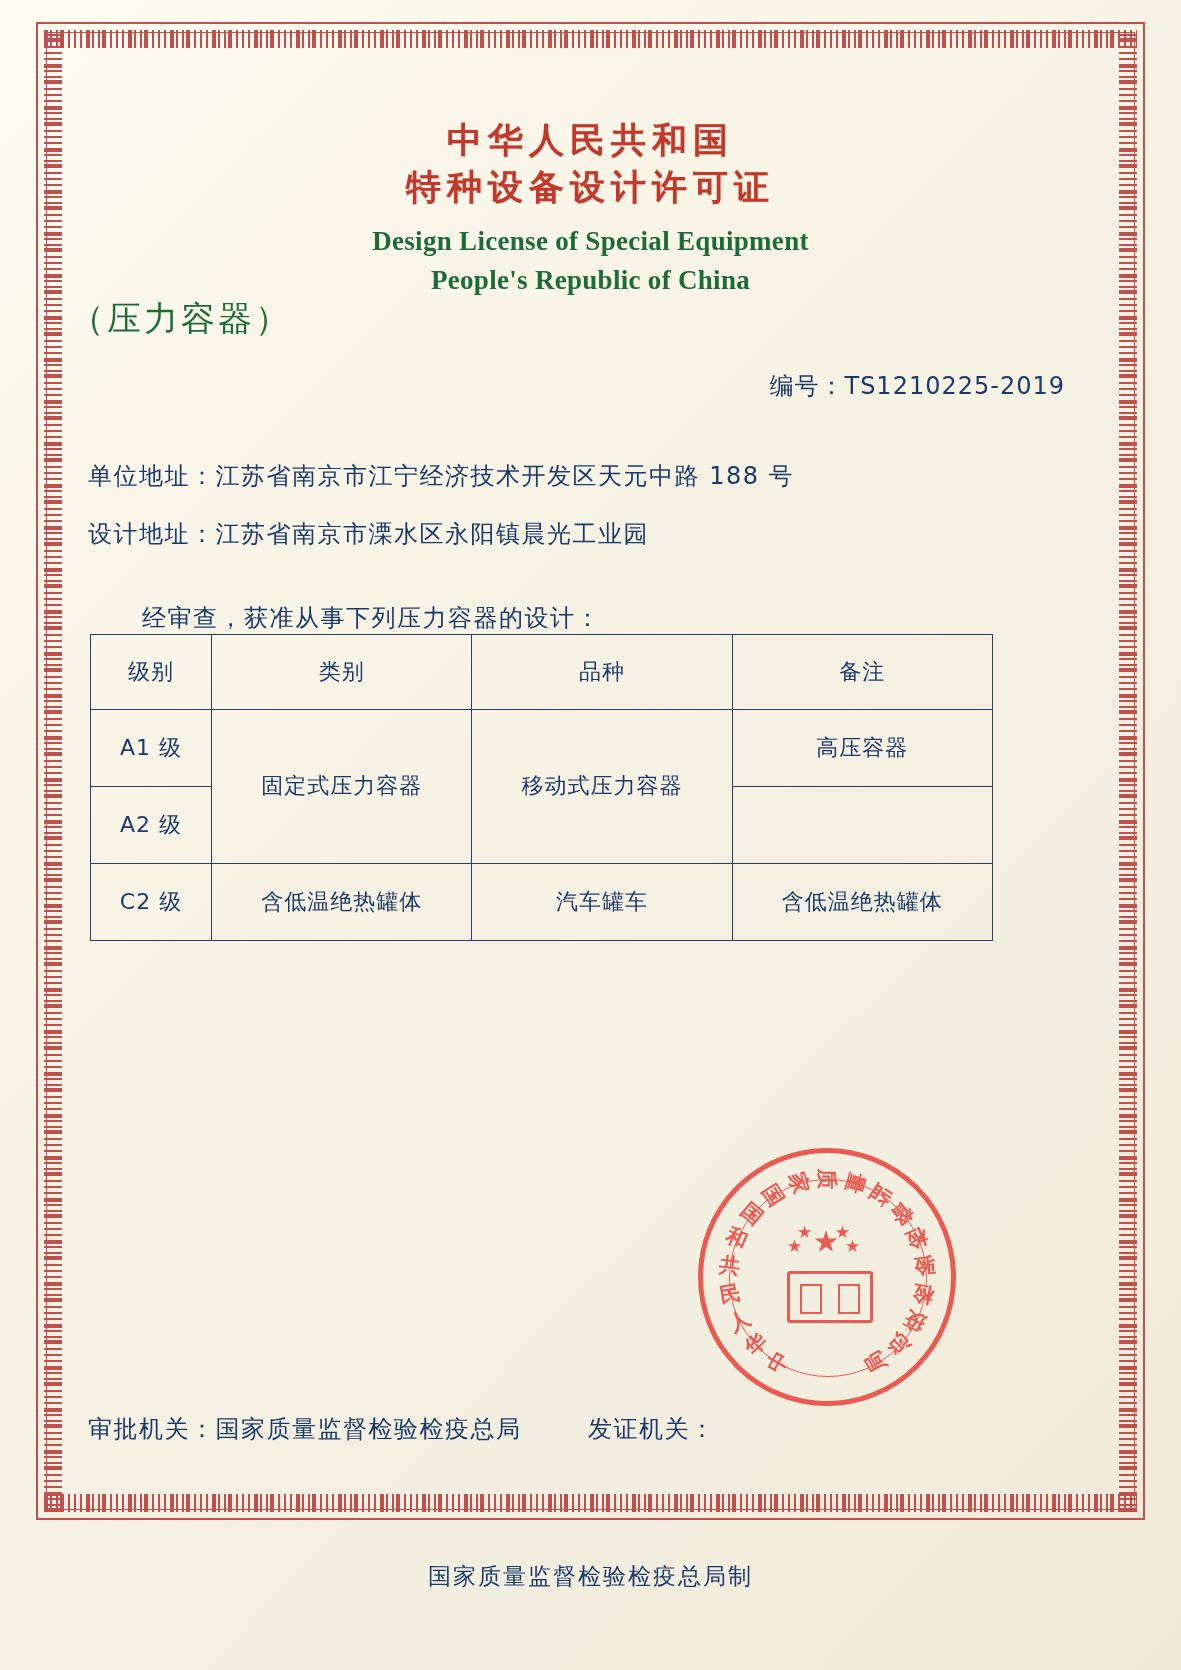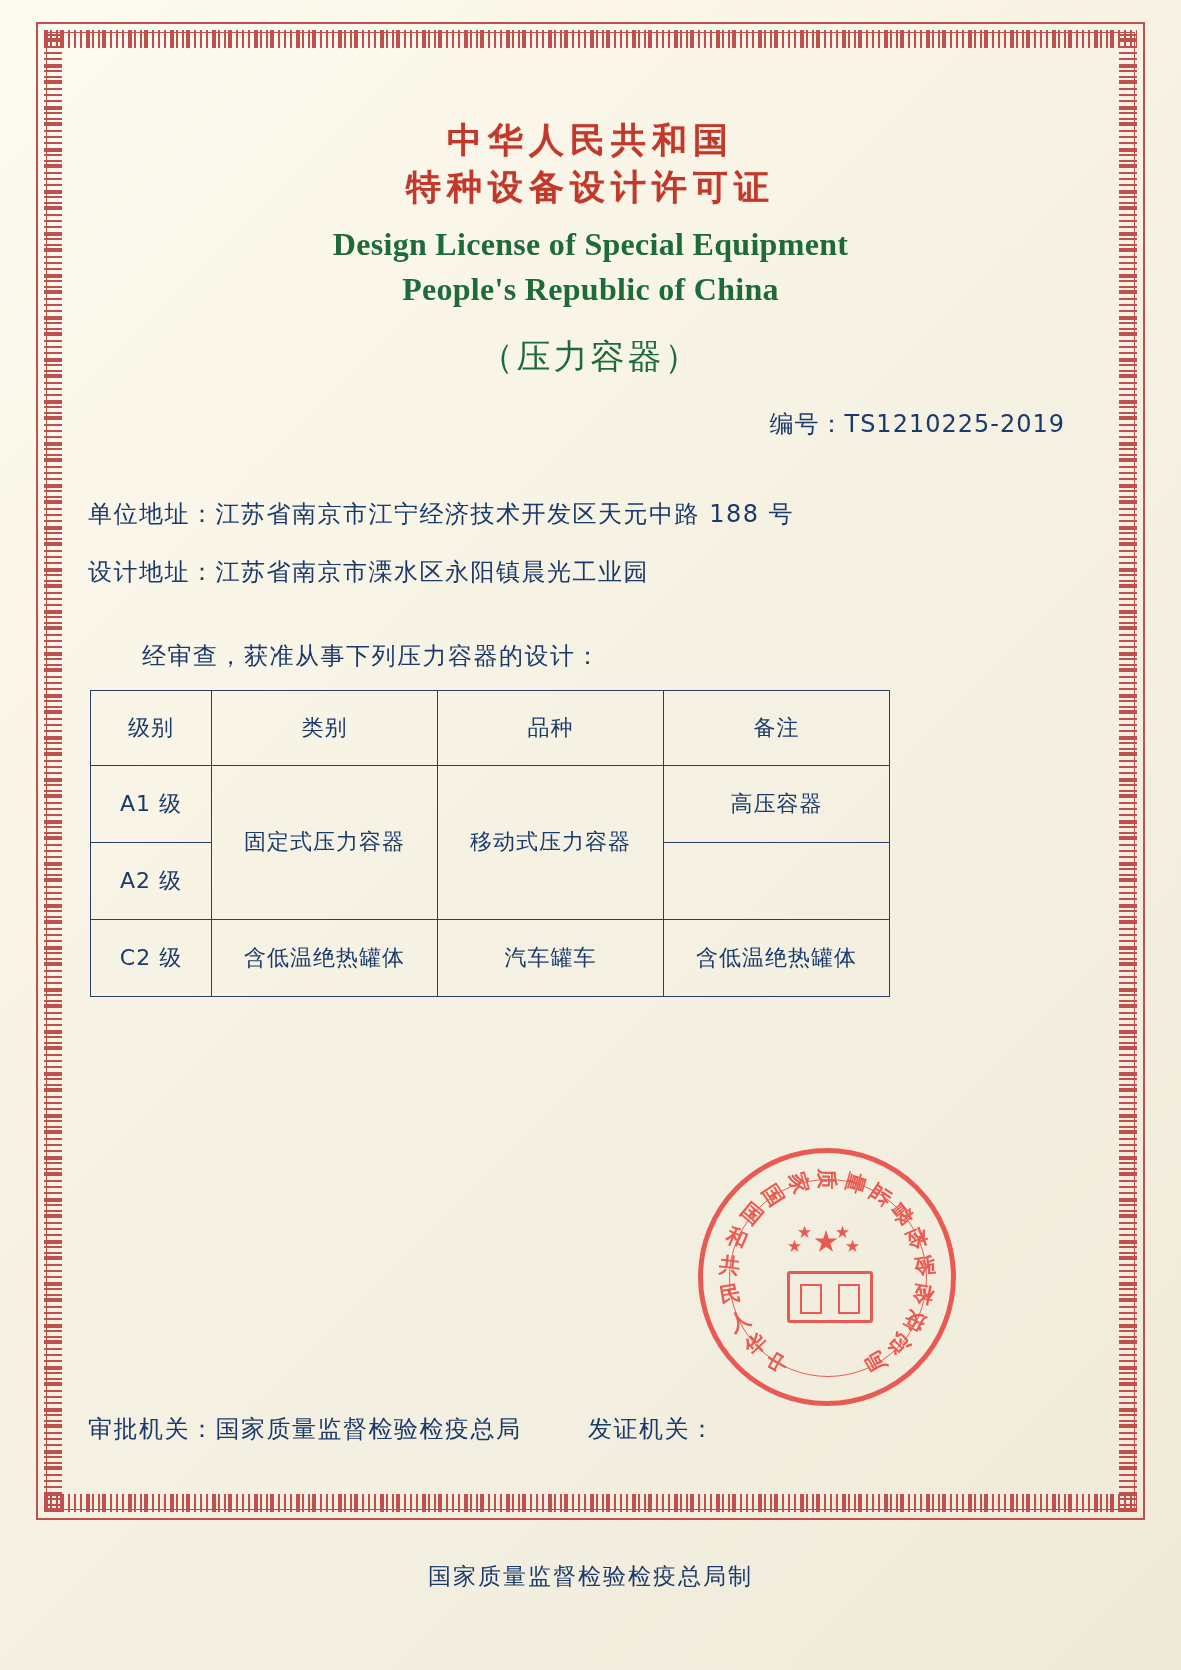--- a/index.html
+++ b/index.html
@@ -93,33 +93,32 @@
     text-shadow: 0 0 1px rgba(192,57,43,0.5);
   }
   .title-cn1 { margin-top: 58px; }
   .title-cn2 { margin-top: 2px; }
 
   .title-en1, .title-en2 {
     text-align: center;
     color: #1e6b3a;
     font-family: "Liberation Serif", serif;
     font-weight: bold;
-    font-size: 32px;
+    font-size: 27px;
     letter-spacing: 0.3px;
   }
   .title-en1 { margin-top: 16px; }
   .title-en2 { margin-top: 8px; }
 
   .title-sub {
-    text-align: center;
+    text-align: left;
     color: #1e6b3a;
     font-family: "DejaVu Sans", "Liberation Sans", sans-serif;
     font-size: 34px;
     letter-spacing: 3px;
-    margin-top: 26px;
   }
 
   .serial {
     text-align: right;
     color: #1a3a6b;
     font-family: "DejaVu Sans", "Liberation Sans", sans-serif;
     font-size: 24px;
     margin-top: 28px;
     padding-right: 46px;
     letter-spacing: 1px;
@@ -145,24 +144,23 @@
     color: #1a3a6b;
     font-family: "DejaVu Sans", "Liberation Sans", sans-serif;
     font-size: 24px;
     letter-spacing: 1.5px;
     margin-top: 52px;
     padding-left: 72px;
   }
 
   
   table.scope {
-    margin-top: 18px;
     margin-left: 20px;
     border-collapse: collapse;
-    width: 800px;
+    width: 903px;
     color: #1a3a6b;
     font-family: "DejaVu Sans", "Liberation Sans", sans-serif;
     font-size: 22px;
     padding-left: 36px;
   }
   table.scope th, table.scope td {
     border: 1px solid #2b3e66;
     text-align: center;
     padding: 14px 6px;
     letter-spacing: 1px;

